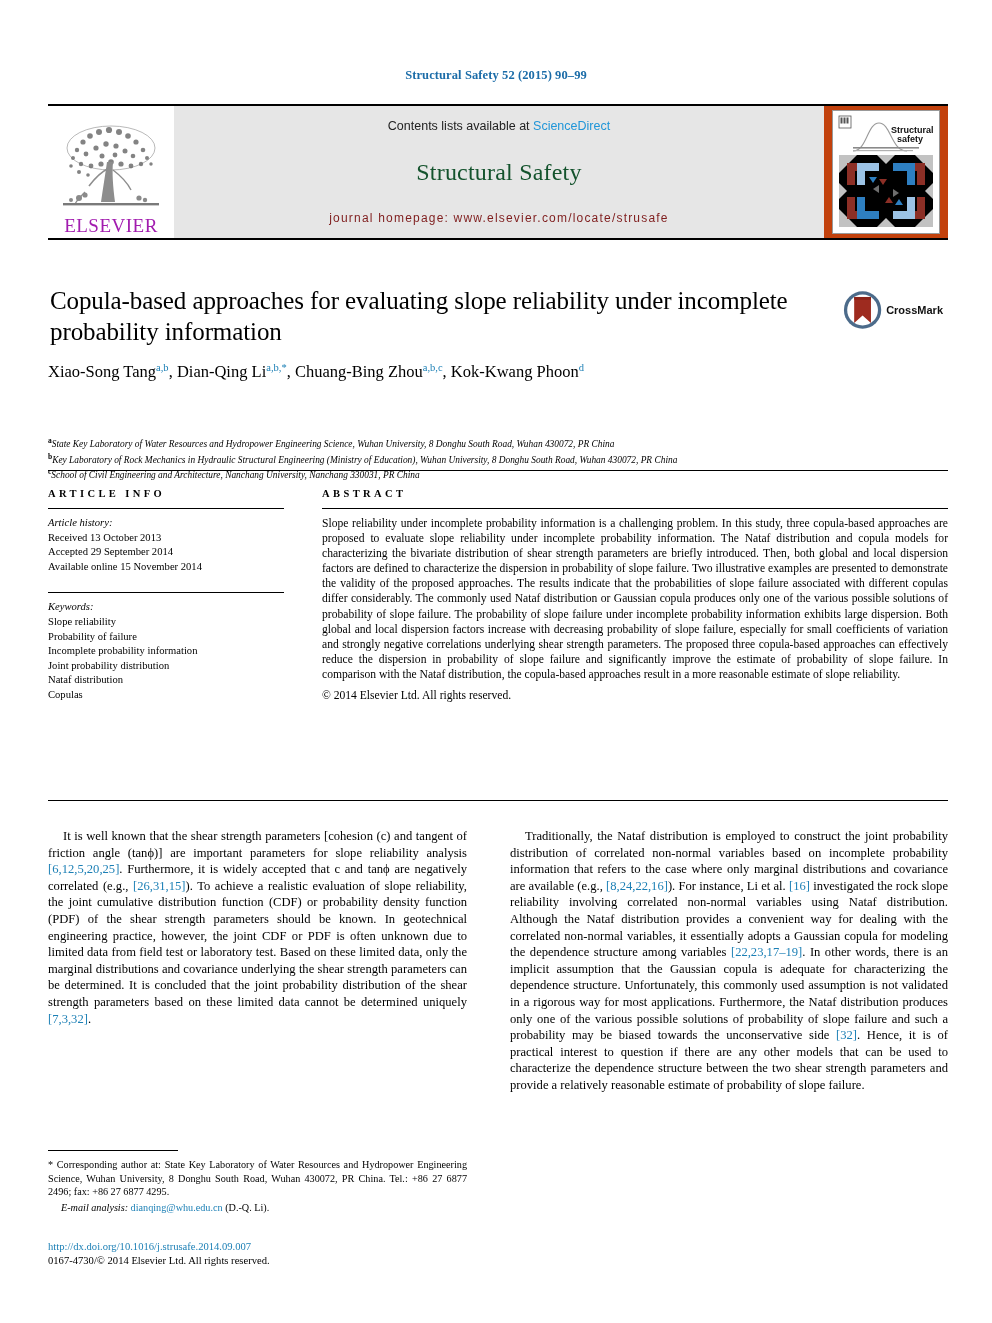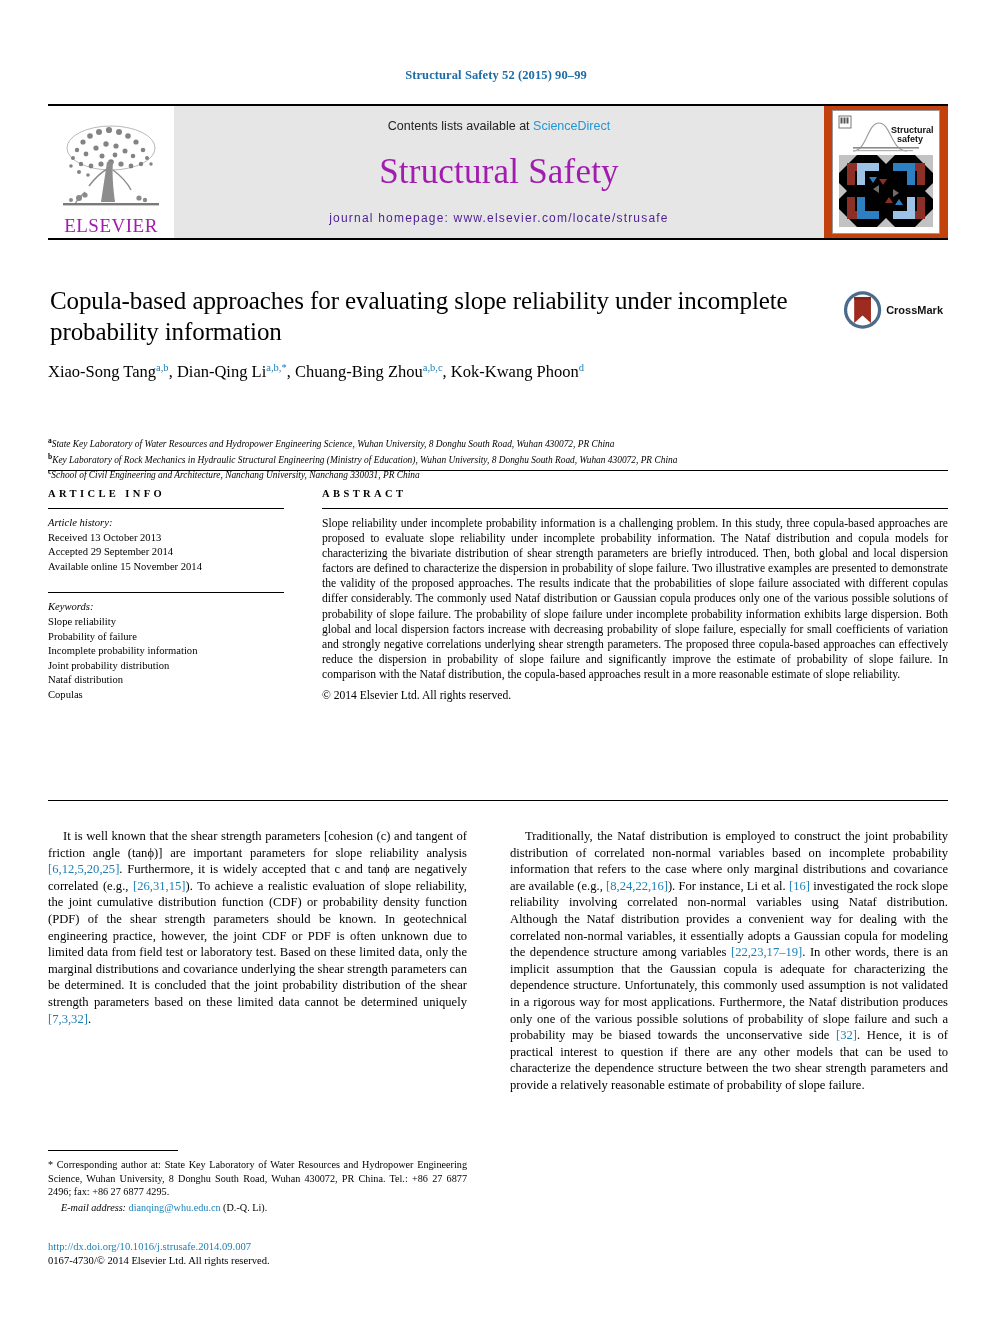--- a/index.html
+++ b/index.html
@@ -81,28 +81,28 @@
     box-sizing: border-box;
   }
   .contents-line {
     font-family: "Liberation Sans", sans-serif;
     font-size: 12.5px;
     color: #222;
   }
   .contents-line .sd { color: #2196d8; }
   .journal-name {
     font-family: "Liberation Serif", serif;
-    font-size: 35px;
-    color: #a21caf;
+    font-size: 24px;
+    color: #14532d;
     letter-spacing: .2px;
   }
   .homepage-line {
     font-family: "Liberation Sans", sans-serif;
     font-size: 12px;
-    color: #4c1d95;
+    color: #7f1d1d;
     letter-spacing: 1.2px;
   }
   .cover-box {
     flex: 0 0 124px;
     width: 124px;
     background: #c2410c;
     display: flex;
     align-items: center;
     justify-content: center;
   }
@@ -515,21 +515,21 @@
     <p class="para" id="intro-left"><span>It is well known that the shear strength parameters [cohesion (c) and tangent of friction angle (tanϕ)] are important parameters for slope reliability analysis </span><span class="ref">[6,12,5,20,25]</span><span>. Furthermore, it is widely accepted that c and tanϕ are negatively correlated (e.g., </span><span class="ref">[26,31,15]</span><span>). To achieve a realistic evaluation of slope reliability, the joint cumulative distribution function (CDF) or probability density function (PDF) of the shear strength parameters should be known. In geotechnical engineering practice, however, the joint CDF or PDF is often unknown due to limited data from field test or laboratory test. Based on these limited data, only the marginal distributions and covariance underlying the shear strength parameters can be determined. It is concluded that the joint probability distribution of the shear strength parameters based on these limited data cannot be determined uniquely </span><span class="ref">[7,3,32]</span><span>.</span></p>
   </div>
 
   <div class="body-right">
     <p class="para" id="intro-right"><span>Traditionally, the Nataf distribution is employed to construct the joint probability distribution of correlated non-normal variables based on incomplete probability information that refers to the case where only marginal distributions and covariance are available (e.g., </span><span class="ref">[8,24,22,16]</span><span>). For instance, Li et al. </span><span class="ref">[16]</span><span> investigated the rock slope reliability involving correlated non-normal variables using Nataf distribution. Although the Nataf distribution provides a convenient way for dealing with the correlated non-normal variables, it essentially adopts a Gaussian copula for modeling the dependence structure among variables </span><span class="ref">[22,23,17–19]</span><span>. In other words, there is an implicit assumption that the Gaussian copula is adequate for characterizing the dependence structure. Unfortunately, this commonly used assumption is not validated in a rigorous way for most applications. Furthermore, the Nataf distribution produces only one of the various possible solutions of probability of slope failure and such a probability may be biased towards the unconservative side </span><span class="ref">[32]</span><span>. Hence, it is of practical interest to question if there are any other models that can be used to characterize the dependence structure between the two shear strength parameters and provide a relatively reasonable estimate of probability of slope failure.</span></p>
   </div>
 
   <div class="footnote">
     <div class="fn-rule"></div>
     <p class="fn-text">* Corresponding author at: State Key Laboratory of Water Resources and Hydropower Engineering Science, Wuhan University, 8 Donghu South Road, Wuhan 430072, PR China. Tel.: +86 27 6877 2496; fax: +86 27 6877 4295.</p>
-    <p class="fn-email"><i>E-mail address:</i> <span class="link">dianqing@whu.edu.cn</span> <span>(D.-Q. Li).</span></p>
+    <p class="fn-email"><i>E-mail analysis:</i> <span class="link">dianqing@whu.edu.cn</span> <span>(D.-Q. Li).</span></p>
   </div>
 
   <div class="doi-block">
     <div class="doi">http://dx.doi.org/10.1016/j.strusafe.2014.09.007</div>
     <div class="issn">0167-4730/© 2014 Elsevier Ltd. All rights reserved.</div>
   </div>
 
 </div>
 
 </body></html>

